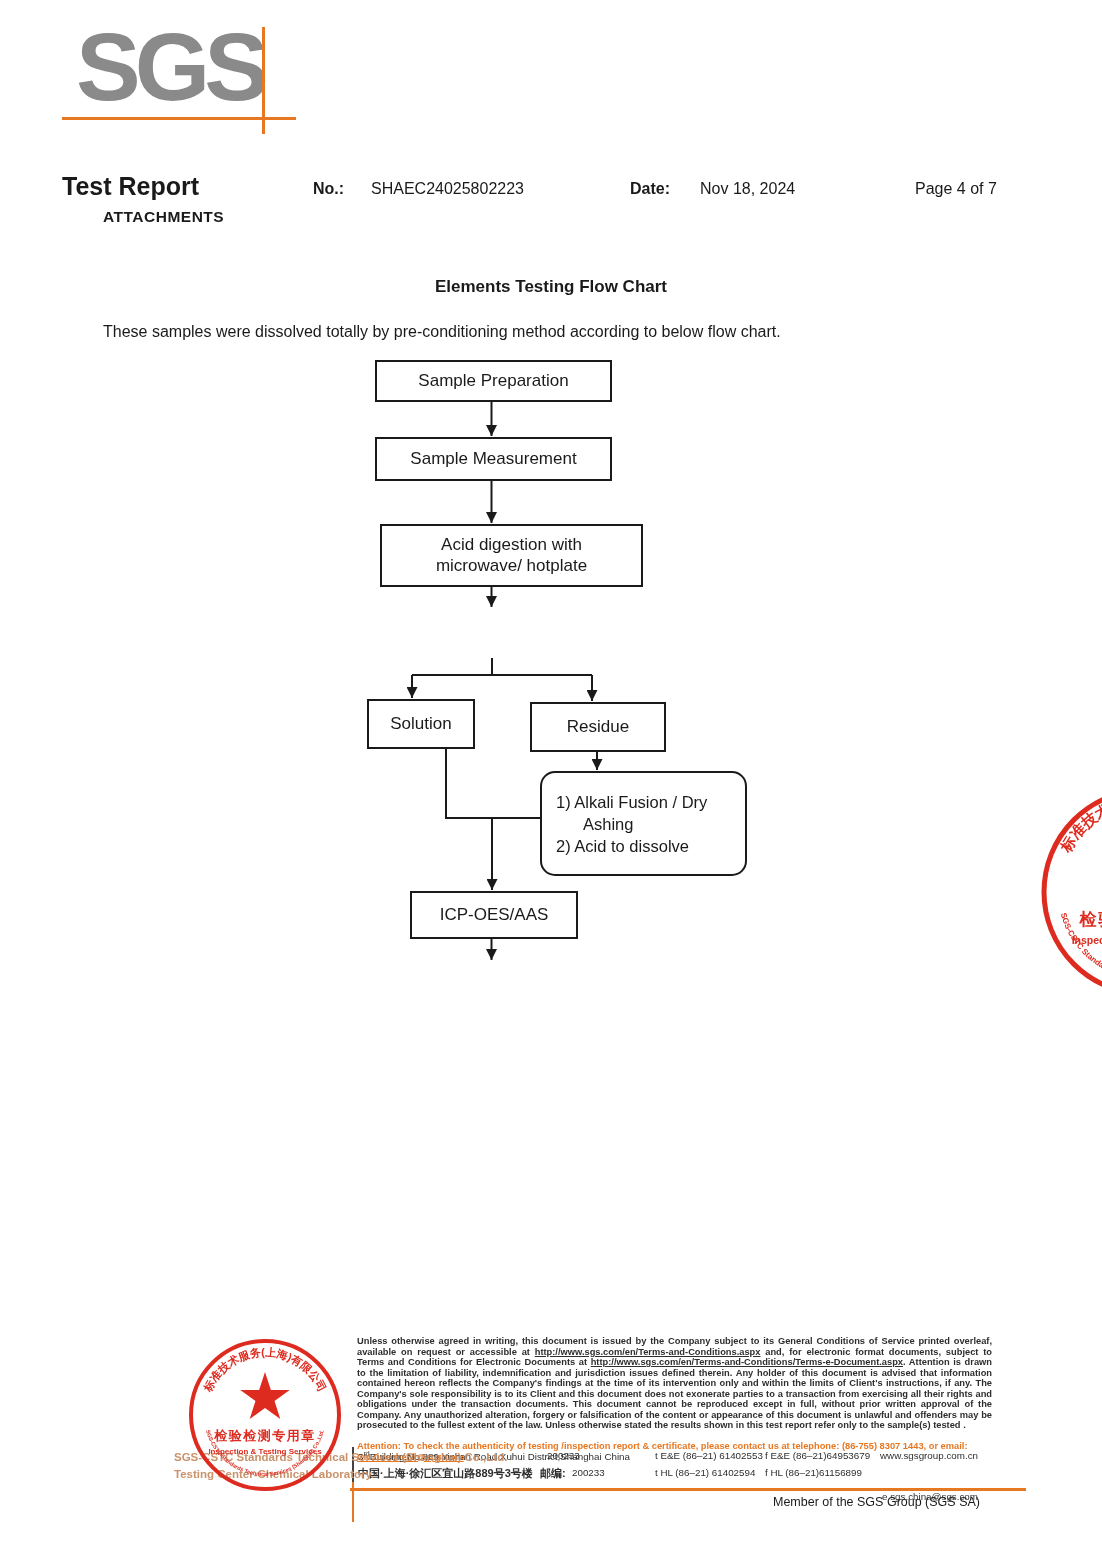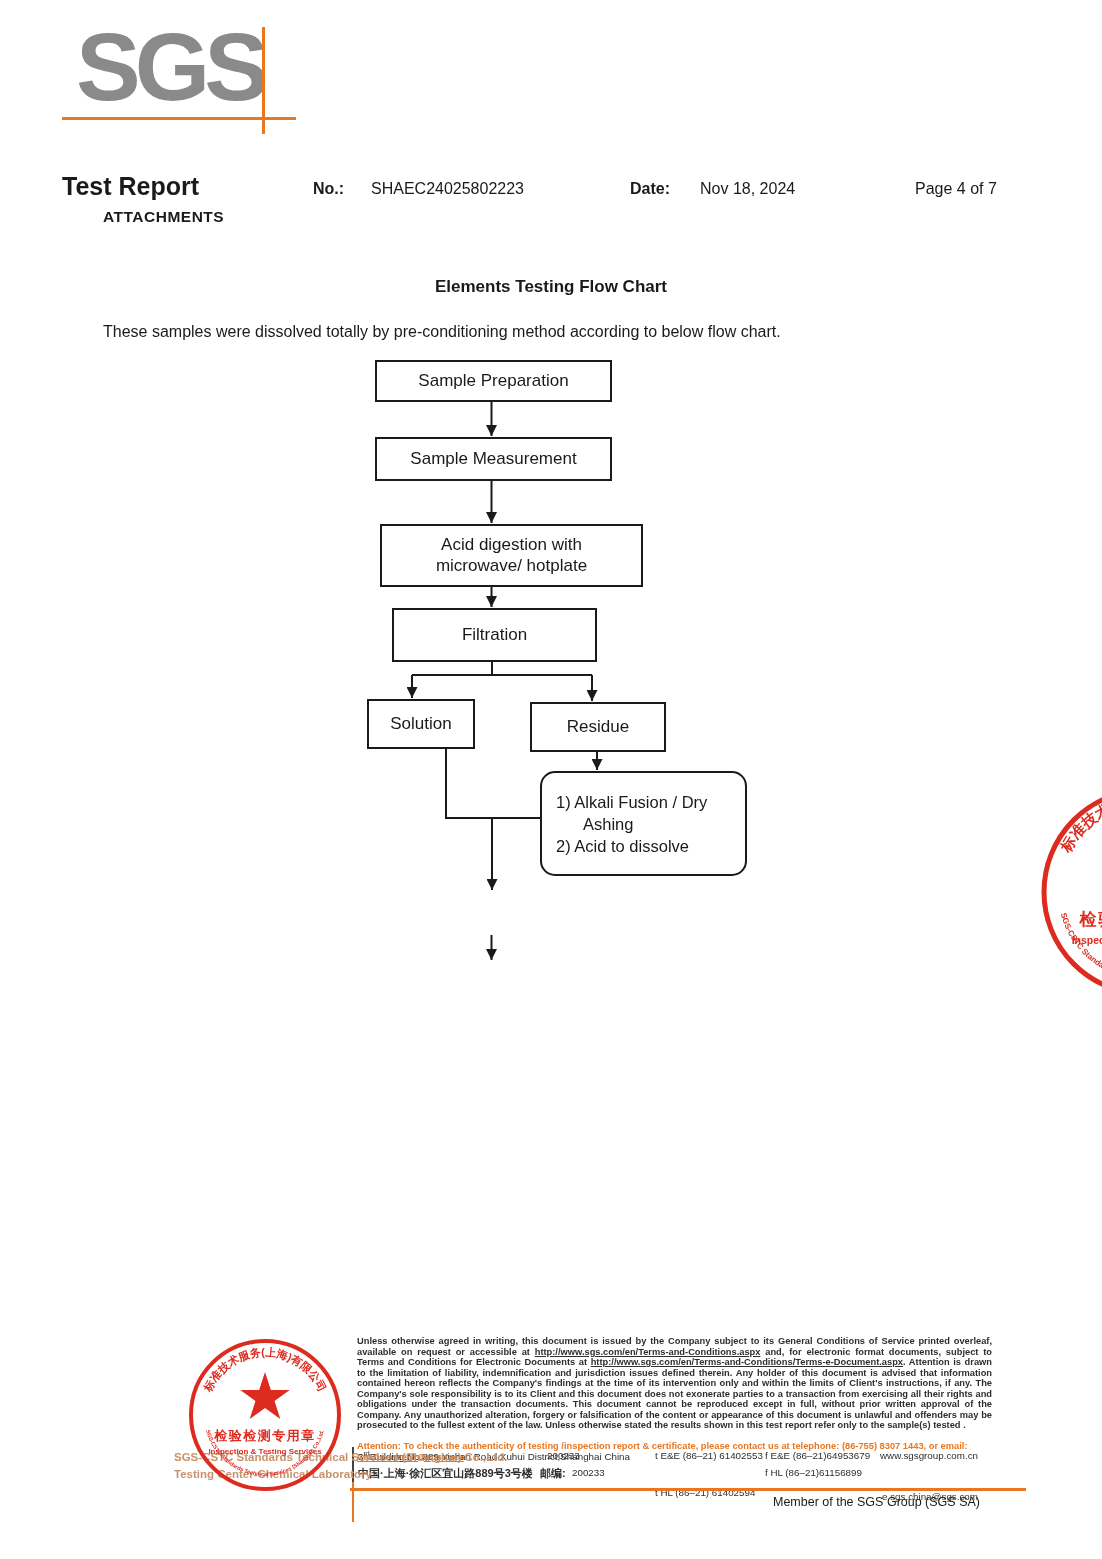--- a/index.html
+++ b/index.html
@@ -86,28 +86,28 @@
       <path d="M597 748 L597 770" marker-end="url(#arrow)"></path>
       <path d="M446 745 L446 818 L540 818"></path>
       <path d="M492 818 L492 890" marker-end="url(#arrow)"></path>
       <path d="M491.5 935 L491.5 960" marker-end="url(#arrow)"></path>
     </g>
   </svg>
 
   <div class="fc-box" style="left:375px;top:360px;width:233px;height:38px;">Sample Preparation</div>
   <div class="fc-box" style="left:375px;top:437px;width:233px;height:40px;">Sample Measurement</div>
   <div class="fc-box" style="left:380px;top:524px;width:223px;height:59px;padding:0 18px;">Acid digestion with microwave/ hotplate</div>
-  <div class="fc-box" style="left:392px;top:608px;width:201px;height:50px;">Filtration</div>
   <div class="fc-box" style="left:367px;top:699px;width:104px;height:46px;">Solution</div>
   <div class="fc-box" style="left:530px;top:702px;width:132px;height:46px;">Residue</div>
   <div class="fc-box alkali" style="left:540px;top:771px;width:189px;height:101px;">
     <span class="l1">1) Alkali Fusion / Dry</span>
     <span class="l2">Ashing</span>
     <span class="l3">2) Acid to dissolve</span>
   </div>
+  <div class="fc-box" style="left:410px;top:891px;width:164px;height:44px;">ICP-OES/AAS</div>
 
   <svg class="seal" style="left:1018px;top:762px;" width="84" height="270" viewBox="0 0 84 270">
     <g>
       <circle cx="128" cy="130" r="102" fill="none" stroke="#dd2b1f" stroke-width="5"></circle>
       <path id="rtop" d="M 44.9 107.7 A 86 86 0 0 1 211.1 107.7" fill="none"></path>
       <text font-size="15" font-weight="bold">
         <textPath href="#rtop" startOffset="50%" text-anchor="middle">标准技术服务(上海)有限公司</textPath>
       </text>
       <polygon fill="#dd2b1f" points="128,62 136.5,88.3 164.1,88.3 141.8,104.5 150.3,130.7 128,114.5 105.7,130.7 114.2,104.5 91.9,88.3 119.5,88.3"></polygon>
       <text x="128" y="163" font-size="17" font-weight="bold" text-anchor="middle" letter-spacing="2">检验检测专用章</text>
@@ -149,21 +149,21 @@
 
   <span class="addr" style="left:358px;top:1450px;"><span>3</span><sup>rd</sup><span>Building,No.889 Yishan Road Xuhui District,Shanghai China</span></span>
   <span class="addr" style="left:547px;top:1450px;">200233</span>
   <span class="addr" style="left:655px;top:1450px;">t E&amp;E (86–21) 61402553</span>
   <span class="addr" style="left:765px;top:1450px;">f E&amp;E (86–21)64953679</span>
   <span class="addr" style="left:880px;top:1450px;">www.sgsgroup.com.cn</span>
 
   <span class="addr cnline" style="left:358px;top:1466px;">中国·上海·徐汇区宜山路889号3号楼</span>
   <span class="addr cnline" style="left:540px;top:1466px;">邮编:</span>
   <span class="addr" style="left:572px;top:1467px;">200233</span>
-  <span class="addr" style="left:655px;top:1467px;margin-top:20px;">t HL (86–21) 61402594</span>
+  <span class="addr" style="left:655px;top:1467px;">t HL (86–21) 61402594</span>
   <span class="addr" style="left:765px;top:1467px;">f HL (86–21)61156899</span>
   <span class="addr" style="left:882px;top:1467px;margin-top:24px;">e  sgs.china@sgs.com</span>
 
   <div class="rule-orange"></div>
   <div class="sep-orange-v"></div>
   <div class="member">Member of the SGS Group (SGS SA)</div>
 
 </div>
 
 </body></html>

